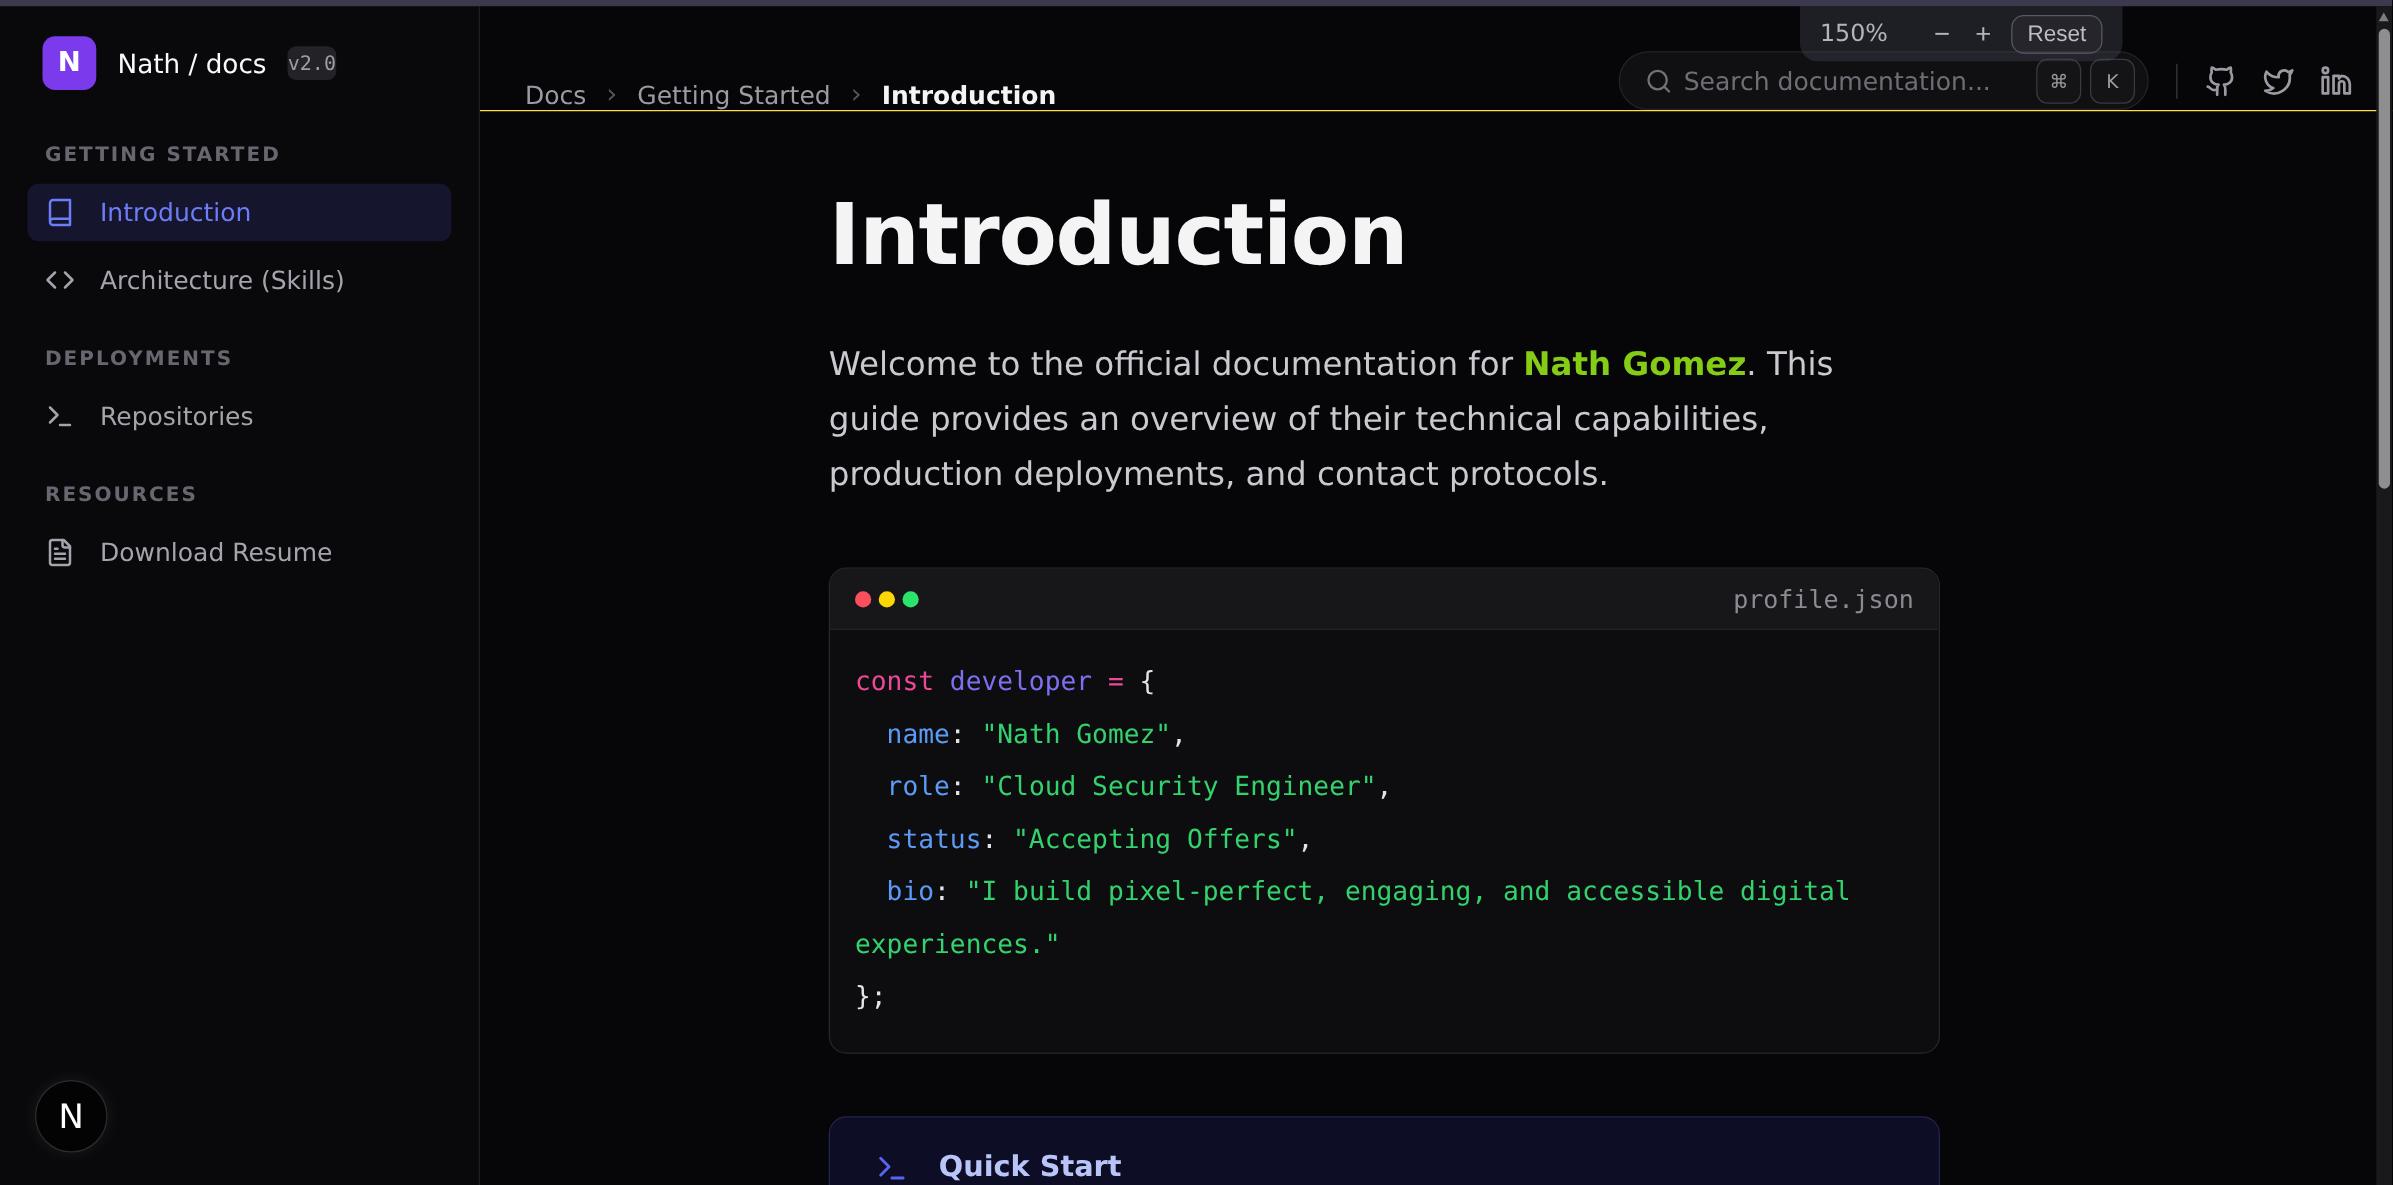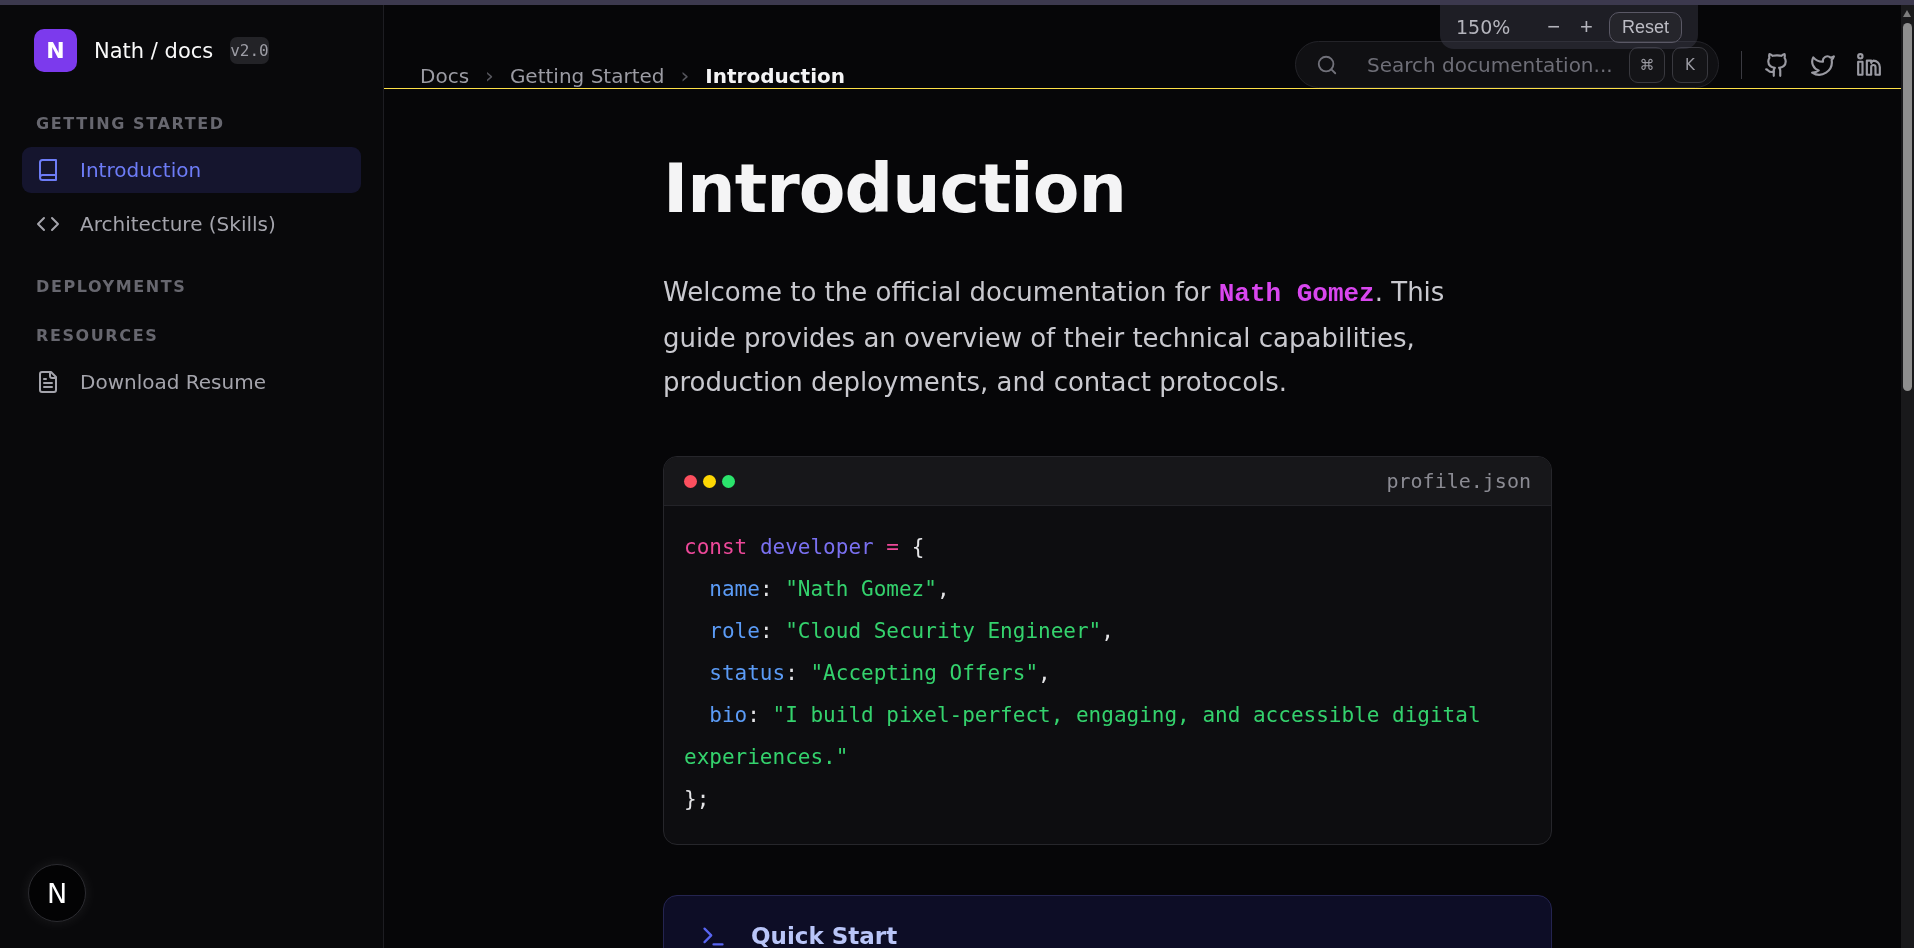--- a/index.html
+++ b/index.html
@@ -37,21 +37,21 @@
   .topbar { height:84px; min-height:84px; display:flex; align-items:flex-end;
             padding:0 32px 0 36px; border-bottom:1px solid #fde047; background:#060608; }
   .breadcrumb { display:flex; align-items:center; gap:16px; font-size:20px; color:#9b9ba3; }
   .crumb { color:#9b9ba3; cursor:pointer; }
   .crumb.last { color:#f4f4f5; font-weight:bold; cursor:default; }
   .crumb-sep { color:#55555c; font-size:22px; line-height:1; }
   .topbar-right { margin-left:auto; display:flex; align-items:center; gap:22px; }
   .search-pill { width:424px; height:47px; border-radius:24px; background:#101013; border:1px solid #232328;
                  display:flex; align-items:center; padding:0 10px 0 20px; cursor:text; }
   .search-icon svg { width:22px; height:22px; color:#71717a; display:block; }
-  .search-input { flex:1; margin-left:29px; background:transparent; border:none; outline:none;
+  .search-input { flex:1; margin-left:9px; background:transparent; border:none; outline:none;
                   color:#c9c9cf; font-size:20px; font-family:inherit; }
   .search-input::placeholder { color:#6e6e77; }
   .kbd { min-width:36px; height:36px; border:1px solid #39393f; border-radius:9px; color:#9b9ba3;
          display:flex; align-items:center; justify-content:center; font-size:15px; margin-left:7px;
          background:rgba(255,255,255,0.02); }
   .topbar-divider { width:1px; height:28px; background:#3a3a41; }
   .social { display:flex; gap:20px; align-items:center; }
   .social-btn { background:none; border:none; cursor:pointer; padding:0; }
   .social-btn svg { width:26px; height:26px; color:#9a9aa2; display:block; }
 
@@ -68,21 +68,21 @@
   .scrollbar { position:absolute; right:0; top:5px; bottom:0; width:13px; background:#19191b; z-index:60; }
   .scroll-arrow { position:absolute; top:5px; left:2px; width:0; height:0;
                   border-left:4.5px solid transparent; border-right:4.5px solid transparent;
                   border-bottom:7px solid #7d7d7d; }
   .scroll-thumb { position:absolute; top:18px; left:2px; width:9px; height:368px; background:#8e8e8e; border-radius:5px; }
 
   
   .content { padding:60px 0 0 279px; overflow:hidden; }
   .page-title { font-size:68px; color:#f4f4f5; font-weight:bold; letter-spacing:-1px; margin-bottom:42px; }
   .intro-p { width:862px; font-size:26px; line-height:44px; color:#c9c9cf; margin-bottom:52px; }
-  .intro-p b { color:#d946ef;font-family:Liberation Mono, monospace; }
+  .intro-p b { color:#84cc16; }
 
   .code-window { width:889px; border:1px solid #26262b; border-radius:14px; overflow:hidden; background:#0d0d10; }
   .code-header { height:49px; background:#17171a; border-bottom:1px solid #232328;
                  display:flex; align-items:center; padding:0 20px; }
   .dot { width:13px; height:13px; border-radius:50%; margin-right:6px; }
   .dot-red { background:var(--dot_red); } .dot-yellow { background:var(--dot_yellow); } .dot-green { background:var(--dot_green); }
   .code-filename { margin-left:auto; font-family:"DejaVu Sans Mono","Liberation Mono",monospace;
                    font-size:20px; color:#8b8b93; }
   .code-body { padding:20px 20px 24px; font-family:"DejaVu Sans Mono","Liberation Mono",monospace;
                font-size:21px; line-height:42px; color:#e4e4e7; }
@@ -126,20 +126,29 @@
                 <svg viewBox="0 0 24 24" fill="none" stroke="currentColor" stroke-width="2" stroke-linecap="round" stroke-linejoin="round">
                   <path d="m16 18 6-6-6-6"></path>
                   <path d="m8 6-6 6 6 6"></path>
                 </svg>
               </span>
               <span class="nav-label">Architecture (Skills)</span>
             </div>
           </div>
           <div class="nav-section">
             <div class="section-label">DEPLOYMENTS</div>
+            <div class="nav-item">
+              <span class="nav-icon">
+                <svg viewBox="0 0 24 24" fill="none" stroke="currentColor" stroke-width="2" stroke-linecap="round" stroke-linejoin="round">
+                  <polyline points="4 17 10 11 4 5"></polyline>
+                  <line x1="12" x2="20" y1="19" y2="19"></line>
+                </svg>
+              </span>
+              <span class="nav-label">Repositories</span>
+            </div>
           </div>
           <div class="nav-section">
             <div class="section-label">RESOURCES</div>
             <div class="nav-item">
               <span class="nav-icon">
                 <svg viewBox="0 0 24 24" fill="none" stroke="currentColor" stroke-width="2" stroke-linecap="round" stroke-linejoin="round">
                   <path d="M15 2H6a2 2 0 0 0-2 2v16a2 2 0 0 0 2 2h12a2 2 0 0 0 2-2V7Z"></path>
                   <path d="M14 2v4a2 2 0 0 0 2 2h4"></path>
                   <path d="M10 9H8"></path>
                   <path d="M16 13H8"></path>

